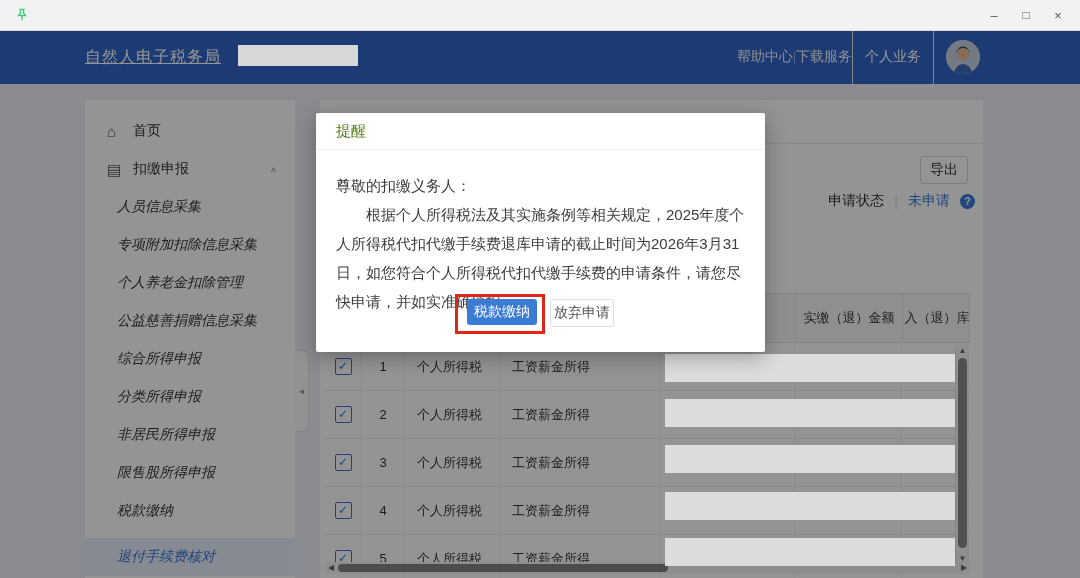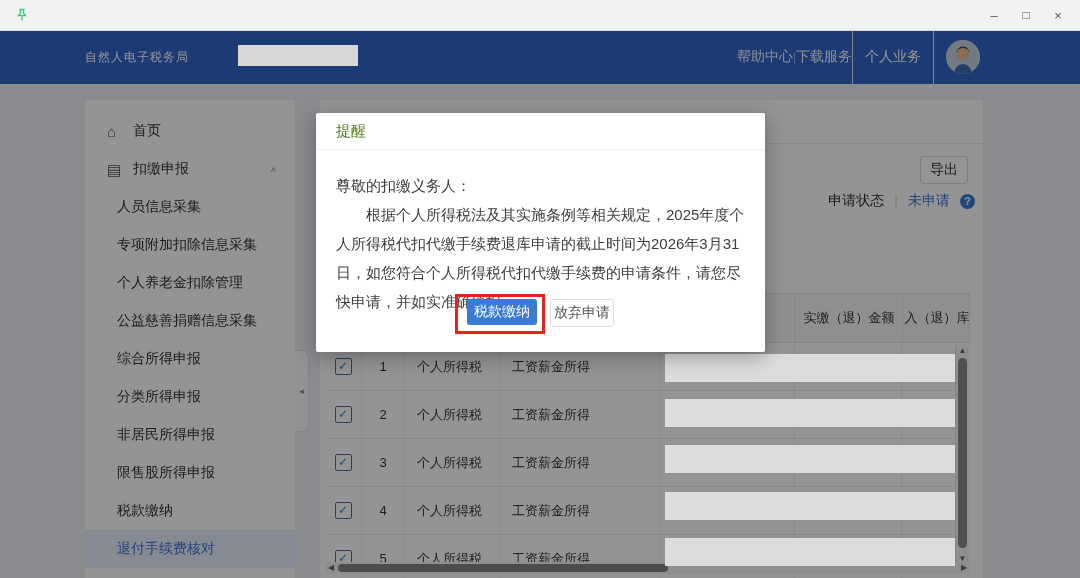--- a/index.html
+++ b/index.html
@@ -10,32 +10,32 @@
   .titlebar{position:absolute;left:0;top:0;width:1080px;height:30px;background:#f1f2f4;border-bottom:1px solid #d9dadc;z-index:90;}
   .pin{position:absolute;left:14px;top:7px;width:16px;height:16px;}
   .win-controls{position:absolute;right:6px;top:0;height:30px;display:flex;align-items:center;}
   .win-btn{width:32px;height:30px;display:flex;align-items:center;justify-content:center;color:#5a5a5a;font-size:13px;cursor:default;}
   .win-btn.max{font-size:12px;}
 
   
   .app{position:absolute;left:0;top:30px;width:1080px;height:548px;background:#eef0f4;}
 
   .appheader{position:absolute;left:0;top:0;width:1080px;height:54px;background:#3166c8;}
-  .app-title{position:absolute;left:85px;top:0;height:54px;line-height:54px;color:#ffffff;font-size:12px;letter-spacing:1px;}
+  .app-title{position:absolute;left:85px;top:0;height:54px;line-height:54px;color:#ffffff;font-size:16px;letter-spacing:1px;text-decoration:underline;}
   .header-links{position:absolute;right:146px;top:0;height:54px;display:flex;align-items:center;color:#eef2fb;font-size:14px;}
   .hdr-divider{color:rgba(255,255,255,.45);font-size:12px;}
   .personal-biz{border:1px solid rgba(255,255,255,.85);border-radius:4px;padding:20px 12px;color:#fff;}
   .avatar{position:absolute;left:946px;top:10px;width:34px;height:34px;border-radius:50%;overflow:hidden;background:#c9d2e2;}
 
   
   .sidebar{position:absolute;left:85px;top:70px;width:210px;height:478px;background:#ffffff;padding-top:12px;box-sizing:border-box;}
   .side-item{height:38px;display:flex;align-items:center;font-size:14px;color:#333;cursor:pointer;}
   .side-item.top{padding-left:22px;}
-  .side-item.sub{padding-left:32px;}
-  .side-item.selected{background:#e7eefb;color:#3a74d6;}
+  .side-item.sub{padding-left:32px;font-style:italic;}
+  .side-item.selected{background:#e7eefb;color:#3a74d6;margin-top:8px;}
   .side-icon{width:17px;margin-right:9px;color:#555;font-size:15px;line-height:1;}
   .side-chevron{margin-left:auto;margin-right:18px;color:#999;font-size:10px;transform:scaleY(.8);}
   .collapse-handle{position:absolute;left:295px;top:320px;width:13px;height:80px;background:#fcfcfd;border:1px solid #e2e3e6;border-left:none;border-radius:0 7px 7px 0;display:flex;align-items:center;justify-content:center;color:#8a8a8a;font-size:9px;cursor:pointer;}
 
   
   .card{position:absolute;left:320px;top:70px;width:663px;height:478px;background:#ffffff;}
   .card-divider{position:absolute;left:0;top:43px;width:663px;height:1px;background:#ececec;}
   .export-btn{position:absolute;right:15px;top:56px;width:46px;height:26px;border:1px solid #d9d9d9;border-radius:3px;background:#fff;font-size:14px;color:#333;display:flex;align-items:center;justify-content:center;cursor:pointer;}
   .status-row{position:absolute;right:8px;top:92px;display:flex;align-items:center;gap:10px;font-size:14px;color:#333;margin-left:32px;}
   .status-value{color:#3a7bd5;}

